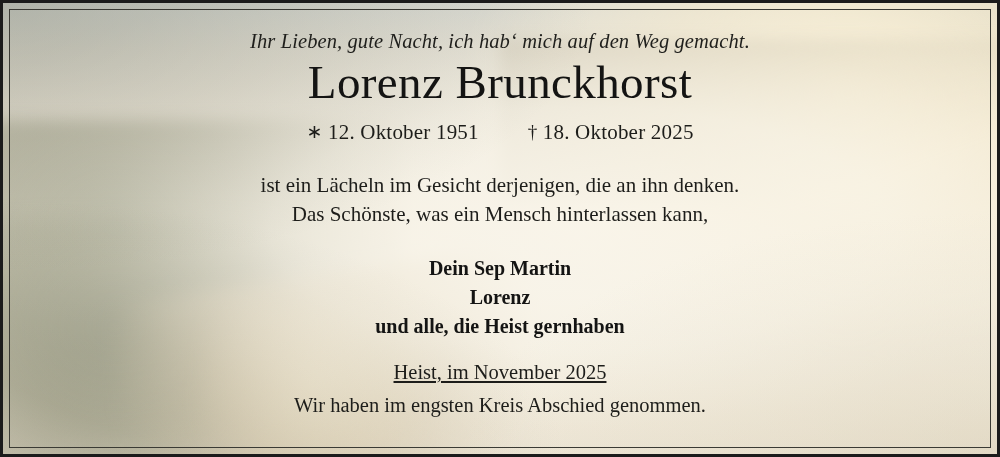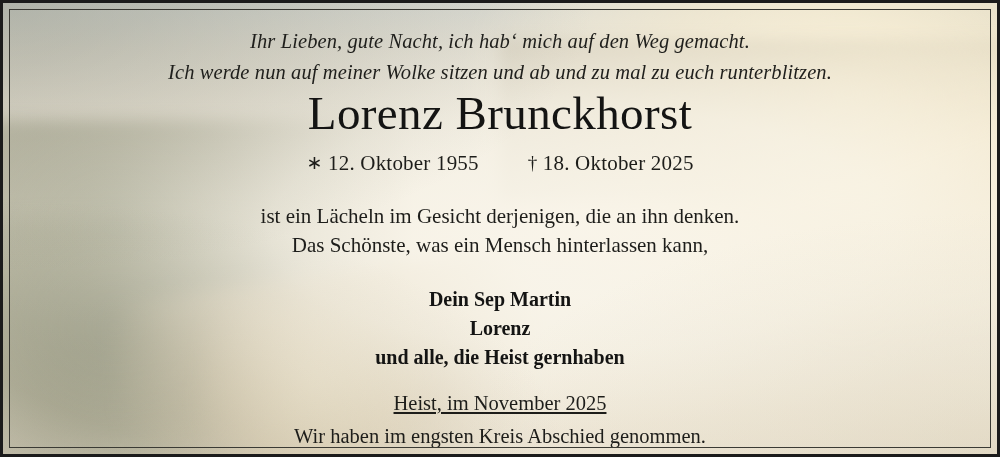--- a/index.html
+++ b/index.html
@@ -256,28 +256,27 @@
     <div class="bg-corner-dark"></div>
   </div>
 
   <div class="frame-outer"></div>
   <div class="frame-inner"></div>
 
   <div class="content">
 
     <div class="verse">
       <span class="line">Ihr Lieben, gute Nacht, ich hab‘ mich auf den Weg gemacht.</span>
-      <span class="line">Ich werde nun auf meiner Wolke sitzen und ab und zu mal zu euch runterblitzen.</span>
     </div>
 
     <div class="name">Lorenz Brunckhorst</div>
 
     <div class="dates">
       <span class="sym">∗</span>
-      <span>12. Oktober 1955</span>
+      <span>12. Oktober 1951</span>
       <span class="gap"></span>
       <span class="sym">†</span>
       <span>18. Oktober 2025</span>
     </div>
 
     <div class="epitaph">
       <span class="line">ist ein Lächeln im Gesicht derjenigen, die an ihn denken.</span>
       <span class="line">Das Schönste, was ein Mensch hinterlassen kann,</span>
     </div>
 

